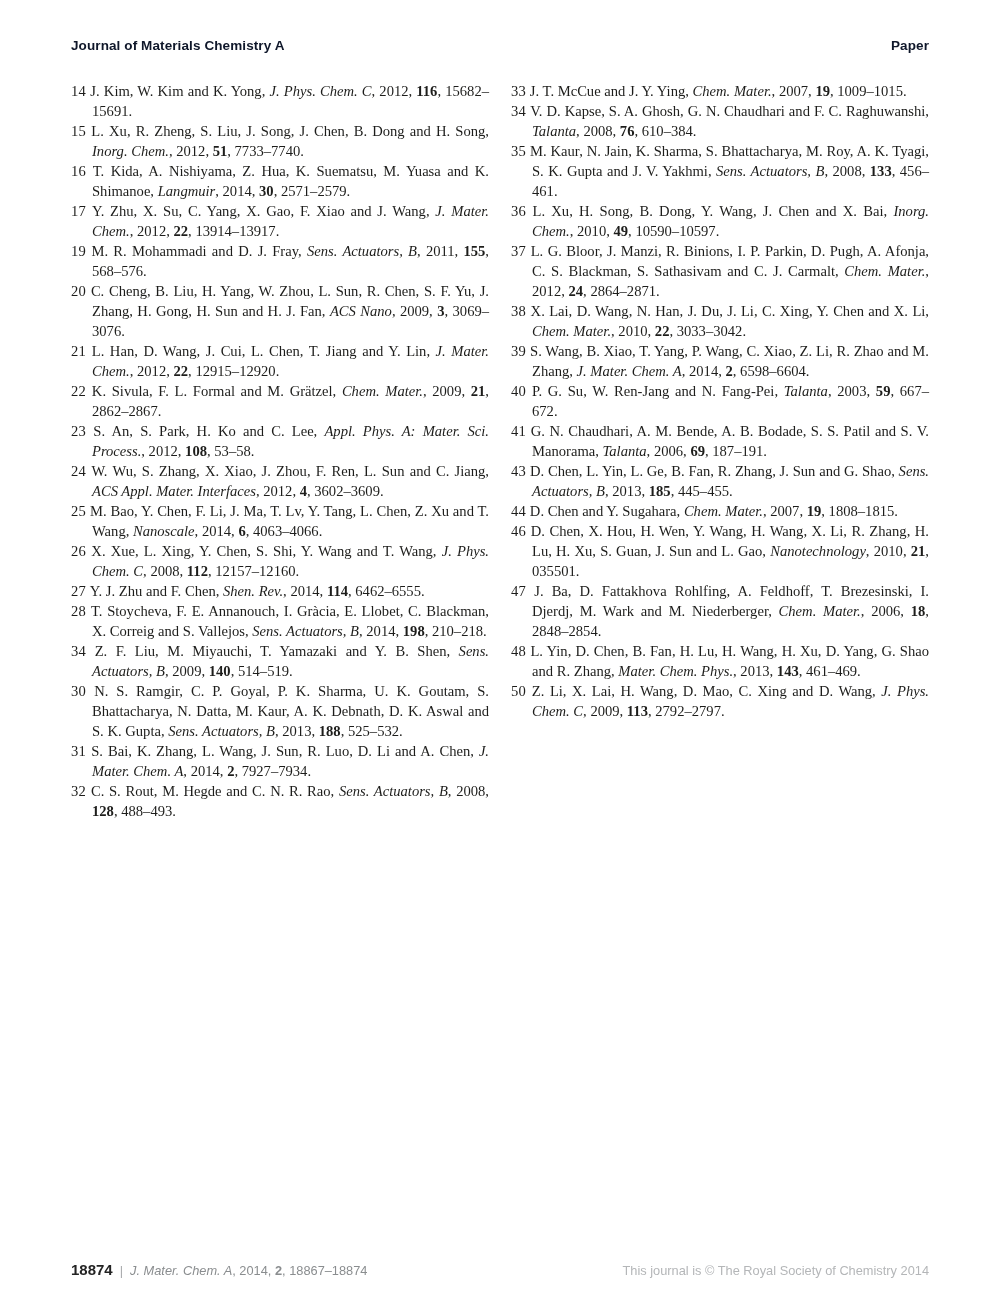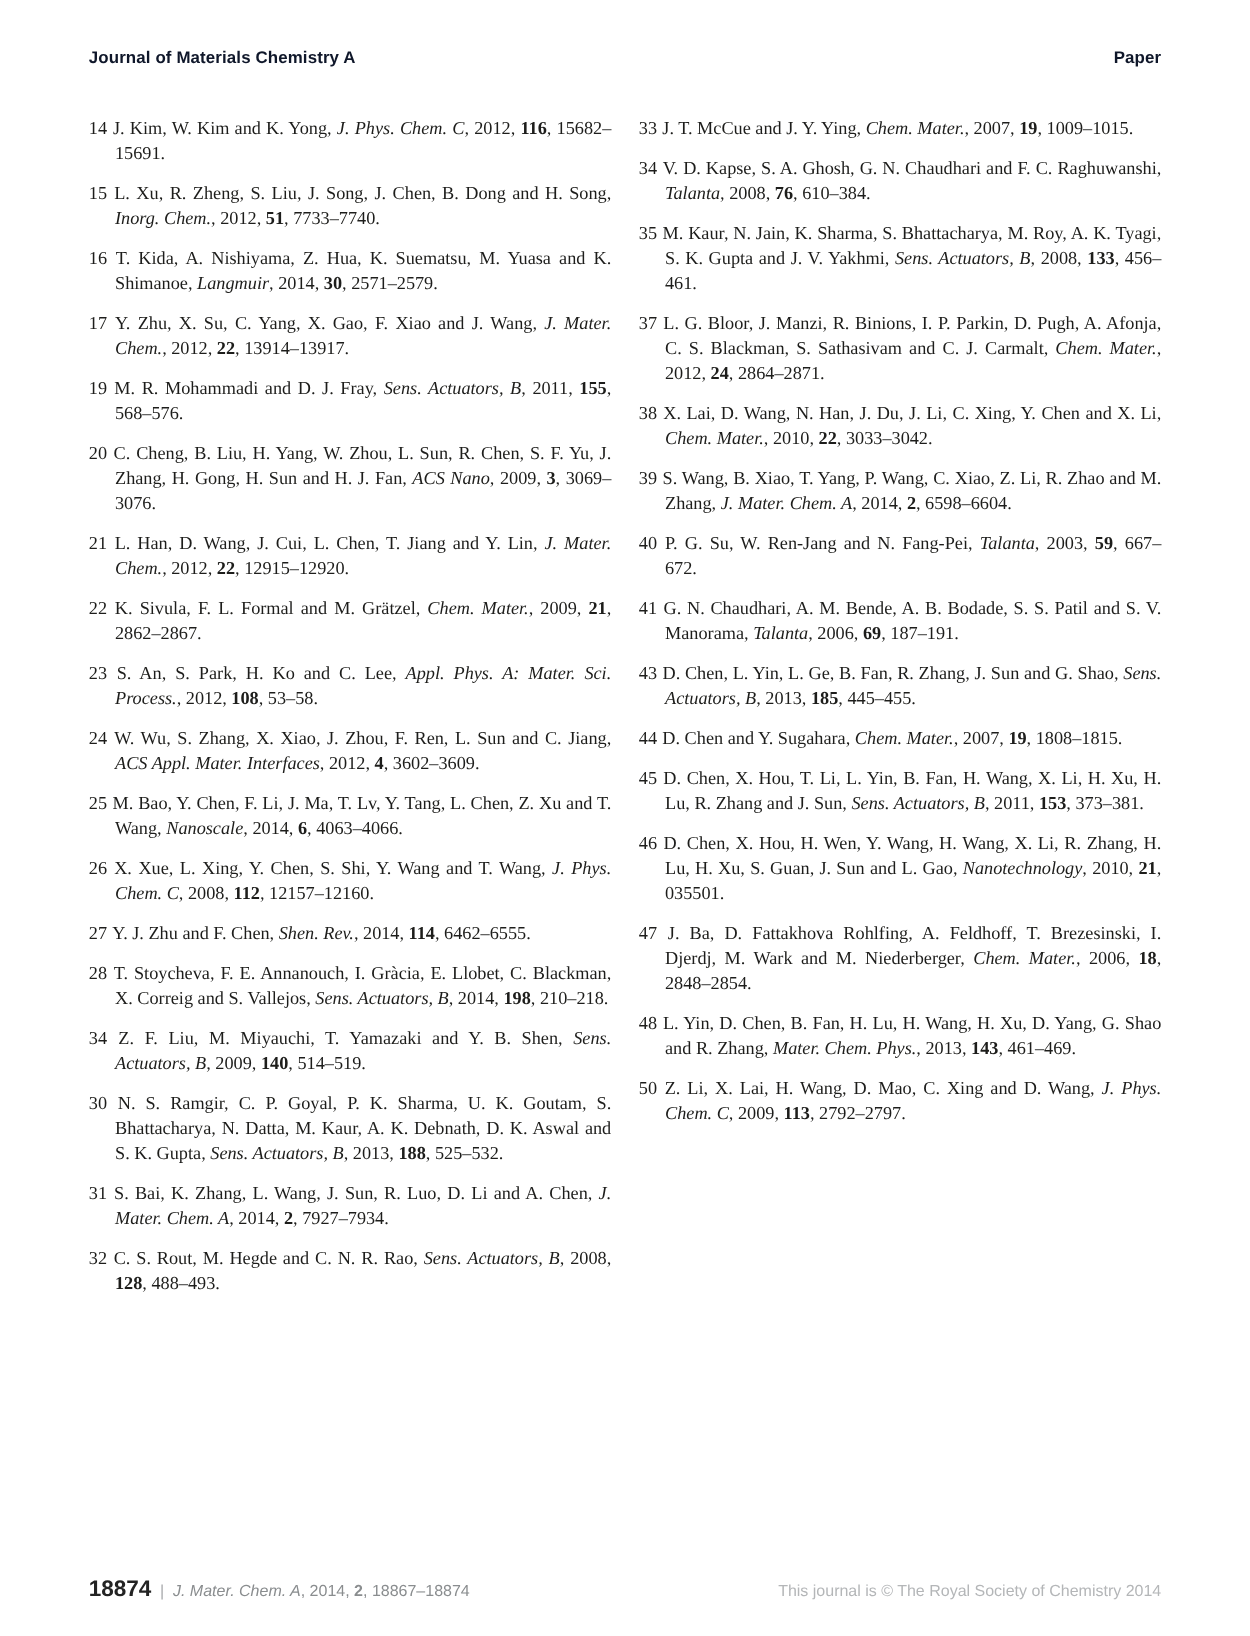--- a/index.html
+++ b/index.html
@@ -5,29 +5,29 @@
   html,body{margin:0;padding:0;background:#ffffff;}
   body{width:1000px;height:1309px;position:relative;font-family:"Liberation Serif",serif;-webkit-font-smoothing:antialiased;}
   .page{position:absolute;left:0;top:0;width:1000px;height:1309px;background:#ffffff;overflow:hidden;}
 
   .page-header{position:absolute;left:71px;top:38px;width:858px;display:flex;justify-content:space-between;align-items:baseline;
     font-family:"Liberation Sans",sans-serif;font-size:13.5px;font-weight:600;color:#0f172a;letter-spacing:.1px;}
 
   .refs{position:absolute;left:71px;top:81px;width:858px;display:flex;gap:22px;
     font-size:14.6px;line-height:20px;color:#1d1d1b;}
   .col{width:418px;}
-  .ref-item{padding-left:21px;text-indent:-21px;text-align:justify;margin-top:12px;}
+  .ref-item{padding-left:21px;text-indent:-21px;text-align:justify;}
   .ref-num{letter-spacing:.2px;}
   .seg-i{font-style:italic;}
   .seg-b{font-weight:bold;}
 
   .page-footer{position:absolute;left:71px;top:1261px;width:858px;display:flex;justify-content:space-between;align-items:baseline;
     font-family:"Liberation Sans",sans-serif;font-size:12.8px;color:#8a8d8f;}
   .footer-left{white-space:nowrap;}
-  .pagenum{color:#232323;font-weight:bold;font-size:18px;}
+  .pagenum{color:#232323;font-weight:bold;font-size:15px;}
   .sep{margin:0 7px;color:#a8aaac;font-weight:400;}
   .cite{color:#8a8d8f;}
   .cite .seg-i{font-style:italic;}
   .cite .seg-b{font-weight:bold;font-style:normal;}
   .footer-right{color:#b4b6b8;}
 </style>
 </head>
 <body>
 
 <div class="page">
@@ -55,28 +55,28 @@
         <div class="ref-item"><span class="ref-num">28 </span><span>T. Stoycheva, F. E. Annanouch, I. Gràcia, E. Llobet, C. Blackman, X. Correig and S. Vallejos, </span><span class="seg-i">Sens. Actuators, B</span><span>, 2014, </span><span class="seg-b">198</span><span>, 210–218.</span></div>
         <div class="ref-item"><span class="ref-num">34 </span><span>Z. F. Liu, M. Miyauchi, T. Yamazaki and Y. B. Shen, </span><span class="seg-i">Sens. Actuators, B</span><span>, 2009, </span><span class="seg-b">140</span><span>, 514–519.</span></div>
         <div class="ref-item"><span class="ref-num">30 </span><span>N. S. Ramgir, C. P. Goyal, P. K. Sharma, U. K. Goutam, S. Bhattacharya, N. Datta, M. Kaur, A. K. Debnath, D. K. Aswal and S. K. Gupta, </span><span class="seg-i">Sens. Actuators, B</span><span>, 2013, </span><span class="seg-b">188</span><span>, 525–532.</span></div>
         <div class="ref-item"><span class="ref-num">31 </span><span>S. Bai, K. Zhang, L. Wang, J. Sun, R. Luo, D. Li and A. Chen, </span><span class="seg-i">J. Mater. Chem. A</span><span>, 2014, </span><span class="seg-b">2</span><span>, 7927–7934.</span></div>
         <div class="ref-item"><span class="ref-num">32 </span><span>C. S. Rout, M. Hegde and C. N. R. Rao, </span><span class="seg-i">Sens. Actuators, B</span><span>, 2008, </span><span class="seg-b">128</span><span>, 488–493.</span></div>
       </div>
     <div class="col">
         <div class="ref-item"><span class="ref-num">33 </span><span>J. T. McCue and J. Y. Ying, </span><span class="seg-i">Chem. Mater.</span><span>, 2007, </span><span class="seg-b">19</span><span>, 1009–1015.</span></div>
         <div class="ref-item"><span class="ref-num">34 </span><span>V. D. Kapse, S. A. Ghosh, G. N. Chaudhari and F. C. Raghuwanshi, </span><span class="seg-i">Talanta</span><span>, 2008, </span><span class="seg-b">76</span><span>, 610–384.</span></div>
         <div class="ref-item"><span class="ref-num">35 </span><span>M. Kaur, N. Jain, K. Sharma, S. Bhattacharya, M. Roy, A. K. Tyagi, S. K. Gupta and J. V. Yakhmi, </span><span class="seg-i">Sens. Actuators, B</span><span>, 2008, </span><span class="seg-b">133</span><span>, 456–461.</span></div>
+        <div class="ref-item"><span class="ref-num">36 </span><span>L. Xu, H. Song, B. Dong, Y. Wang, J. Chen and X. Bai, </span><span class="seg-i">Inorg. Chem.</span><span>, 2010, </span><span class="seg-b">49</span><span>, 10590–10597.</span></div>
         <div class="ref-item"><span class="ref-num">37 </span><span>L. G. Bloor, J. Manzi, R. Binions, I. P. Parkin, D. Pugh, A. Afonja, C. S. Blackman, S. Sathasivam and C. J. Carmalt, </span><span class="seg-i">Chem. Mater.</span><span>, 2012, </span><span class="seg-b">24</span><span>, 2864–2871.</span></div>
         <div class="ref-item"><span class="ref-num">38 </span><span>X. Lai, D. Wang, N. Han, J. Du, J. Li, C. Xing, Y. Chen and X. Li, </span><span class="seg-i">Chem. Mater.</span><span>, 2010, </span><span class="seg-b">22</span><span>, 3033–3042.</span></div>
         <div class="ref-item"><span class="ref-num">39 </span><span>S. Wang, B. Xiao, T. Yang, P. Wang, C. Xiao, Z. Li, R. Zhao and M. Zhang, </span><span class="seg-i">J. Mater. Chem. A</span><span>, 2014, </span><span class="seg-b">2</span><span>, 6598–6604.</span></div>
         <div class="ref-item"><span class="ref-num">40 </span><span>P. G. Su, W. Ren-Jang and N. Fang-Pei, </span><span class="seg-i">Talanta</span><span>, 2003, </span><span class="seg-b">59</span><span>, 667–672.</span></div>
         <div class="ref-item"><span class="ref-num">41 </span><span>G. N. Chaudhari, A. M. Bende, A. B. Bodade, S. S. Patil and S. V. Manorama, </span><span class="seg-i">Talanta</span><span>, 2006, </span><span class="seg-b">69</span><span>, 187–191.</span></div>
         <div class="ref-item"><span class="ref-num">43 </span><span>D. Chen, L. Yin, L. Ge, B. Fan, R. Zhang, J. Sun and G. Shao, </span><span class="seg-i">Sens. Actuators, B</span><span>, 2013, </span><span class="seg-b">185</span><span>, 445–455.</span></div>
         <div class="ref-item"><span class="ref-num">44 </span><span>D. Chen and Y. Sugahara, </span><span class="seg-i">Chem. Mater.</span><span>, 2007, </span><span class="seg-b">19</span><span>, 1808–1815.</span></div>
-        <div class="ref-item"><span class="ref-num">45 </span><span>D. Chen, X. Hou, T. Li, L. Yin, B. Fan, H. Wang, X. Li, H. Xu, H. Lu, R. Zhang and J. Sun, </span><span class="seg-i">Sens. Actuators, B</span><span>, 2011, </span><span class="seg-b">153</span><span>, 373–381.</span></div>
         <div class="ref-item"><span class="ref-num">46 </span><span>D. Chen, X. Hou, H. Wen, Y. Wang, H. Wang, X. Li, R. Zhang, H. Lu, H. Xu, S. Guan, J. Sun and L. Gao, </span><span class="seg-i">Nanotechnology</span><span>, 2010, </span><span class="seg-b">21</span><span>, 035501.</span></div>
         <div class="ref-item"><span class="ref-num">47 </span><span>J. Ba, D. Fattakhova Rohlfing, A. Feldhoff, T. Brezesinski, I. Djerdj, M. Wark and M. Niederberger, </span><span class="seg-i">Chem. Mater.</span><span>, 2006, </span><span class="seg-b">18</span><span>, 2848–2854.</span></div>
         <div class="ref-item"><span class="ref-num">48 </span><span>L. Yin, D. Chen, B. Fan, H. Lu, H. Wang, H. Xu, D. Yang, G. Shao and R. Zhang, </span><span class="seg-i">Mater. Chem. Phys.</span><span>, 2013, </span><span class="seg-b">143</span><span>, 461–469.</span></div>
         <div class="ref-item"><span class="ref-num">50 </span><span>Z. Li, X. Lai, H. Wang, D. Mao, C. Xing and D. Wang, </span><span class="seg-i">J. Phys. Chem. C</span><span>, 2009, </span><span class="seg-b">113</span><span>, 2792–2797.</span></div>
       </div>
   </main>
 
   <footer class="page-footer">
     <div class="footer-left">
       <span class="pagenum">18874</span><span class="sep">|</span><span class="cite"><span class="seg-i">J. Mater. Chem. A</span><span>, 2014, </span><span class="seg-b">2</span><span>, 18867–18874</span></span>

